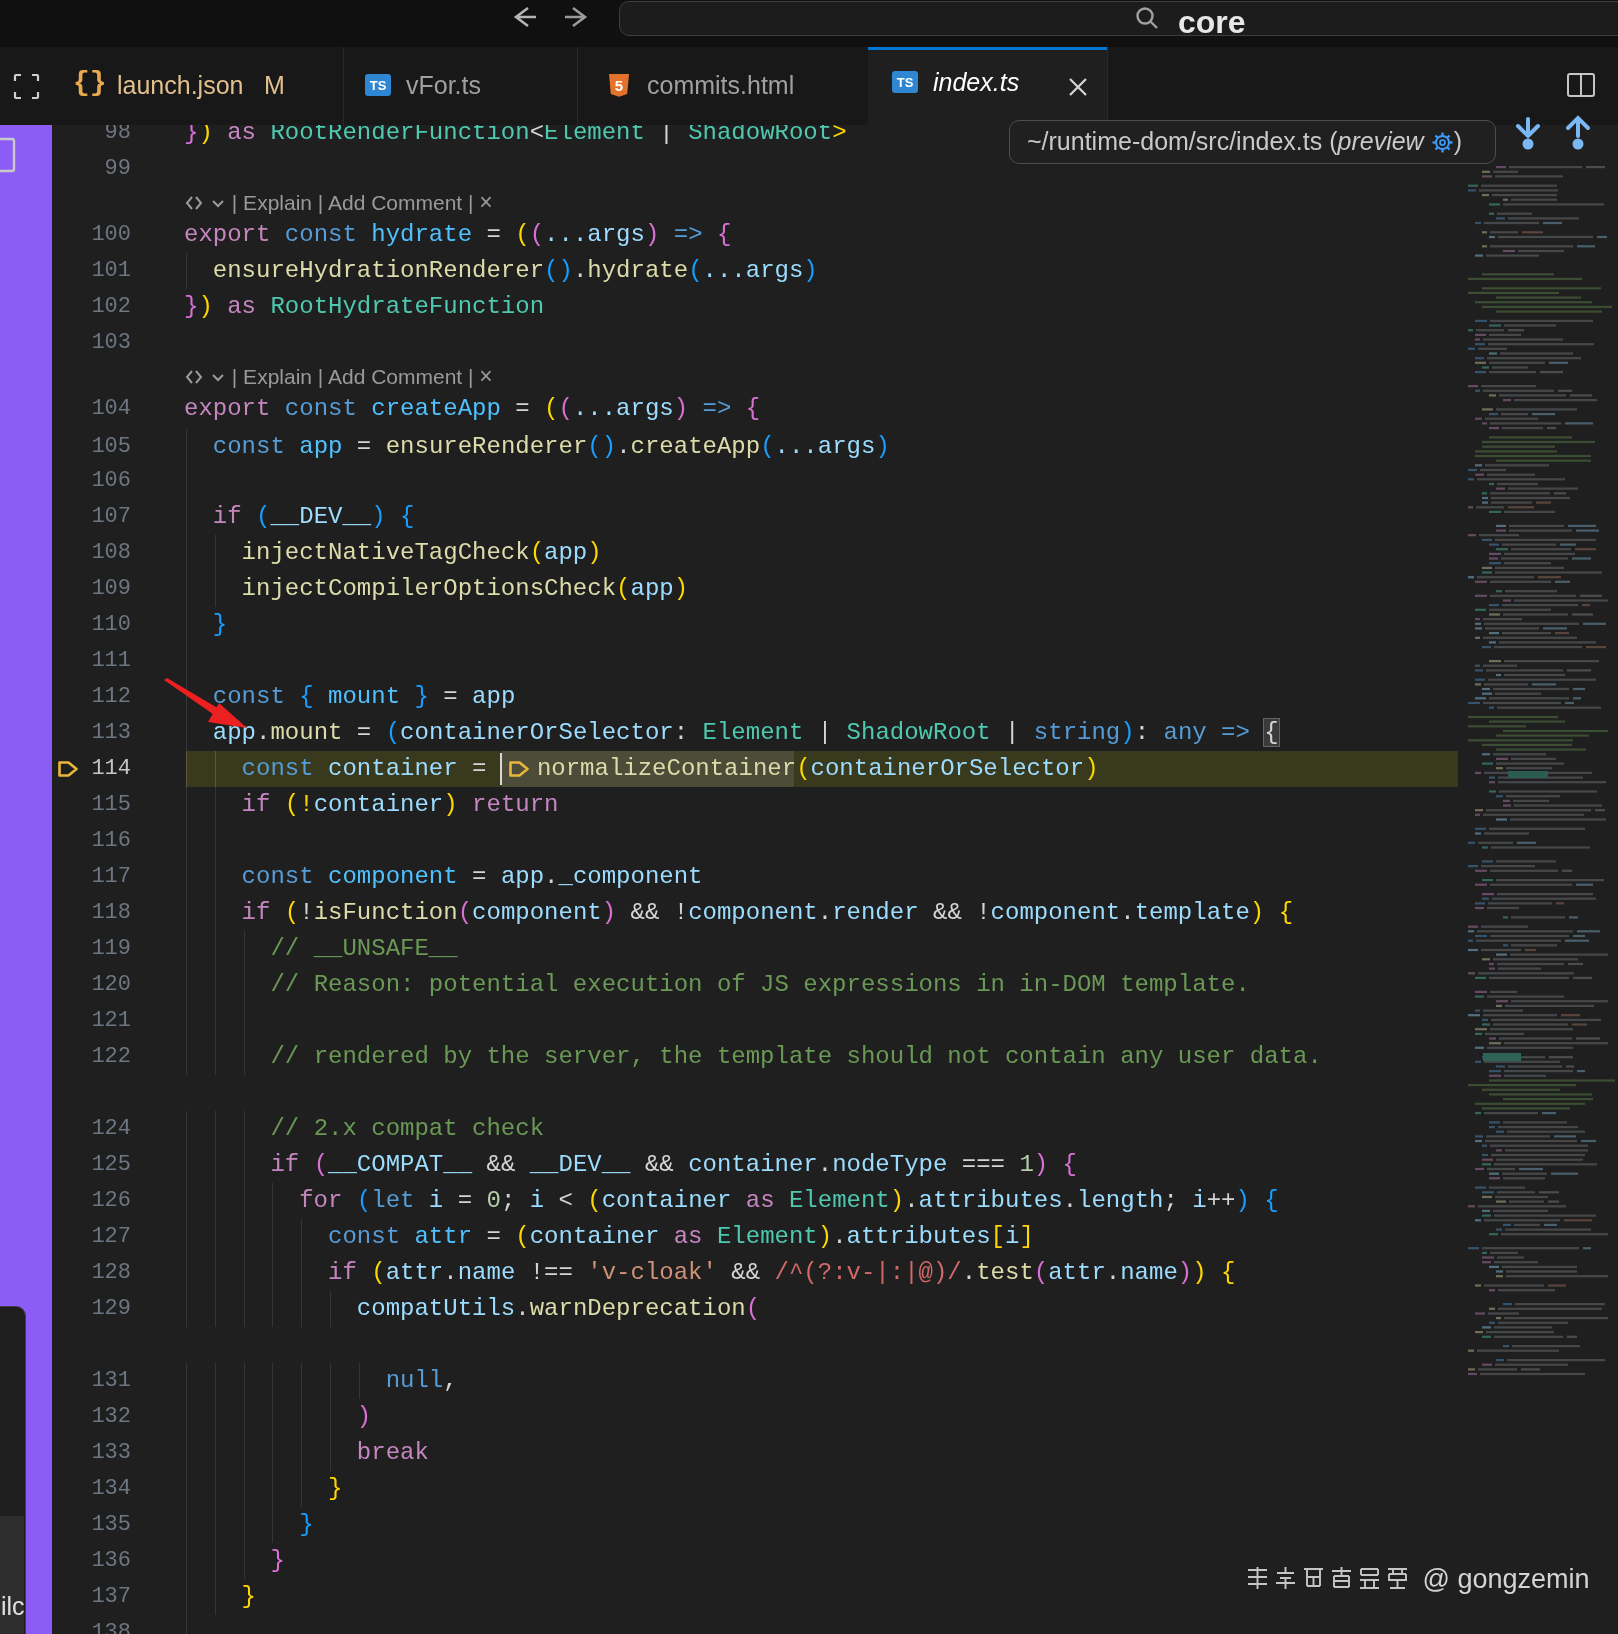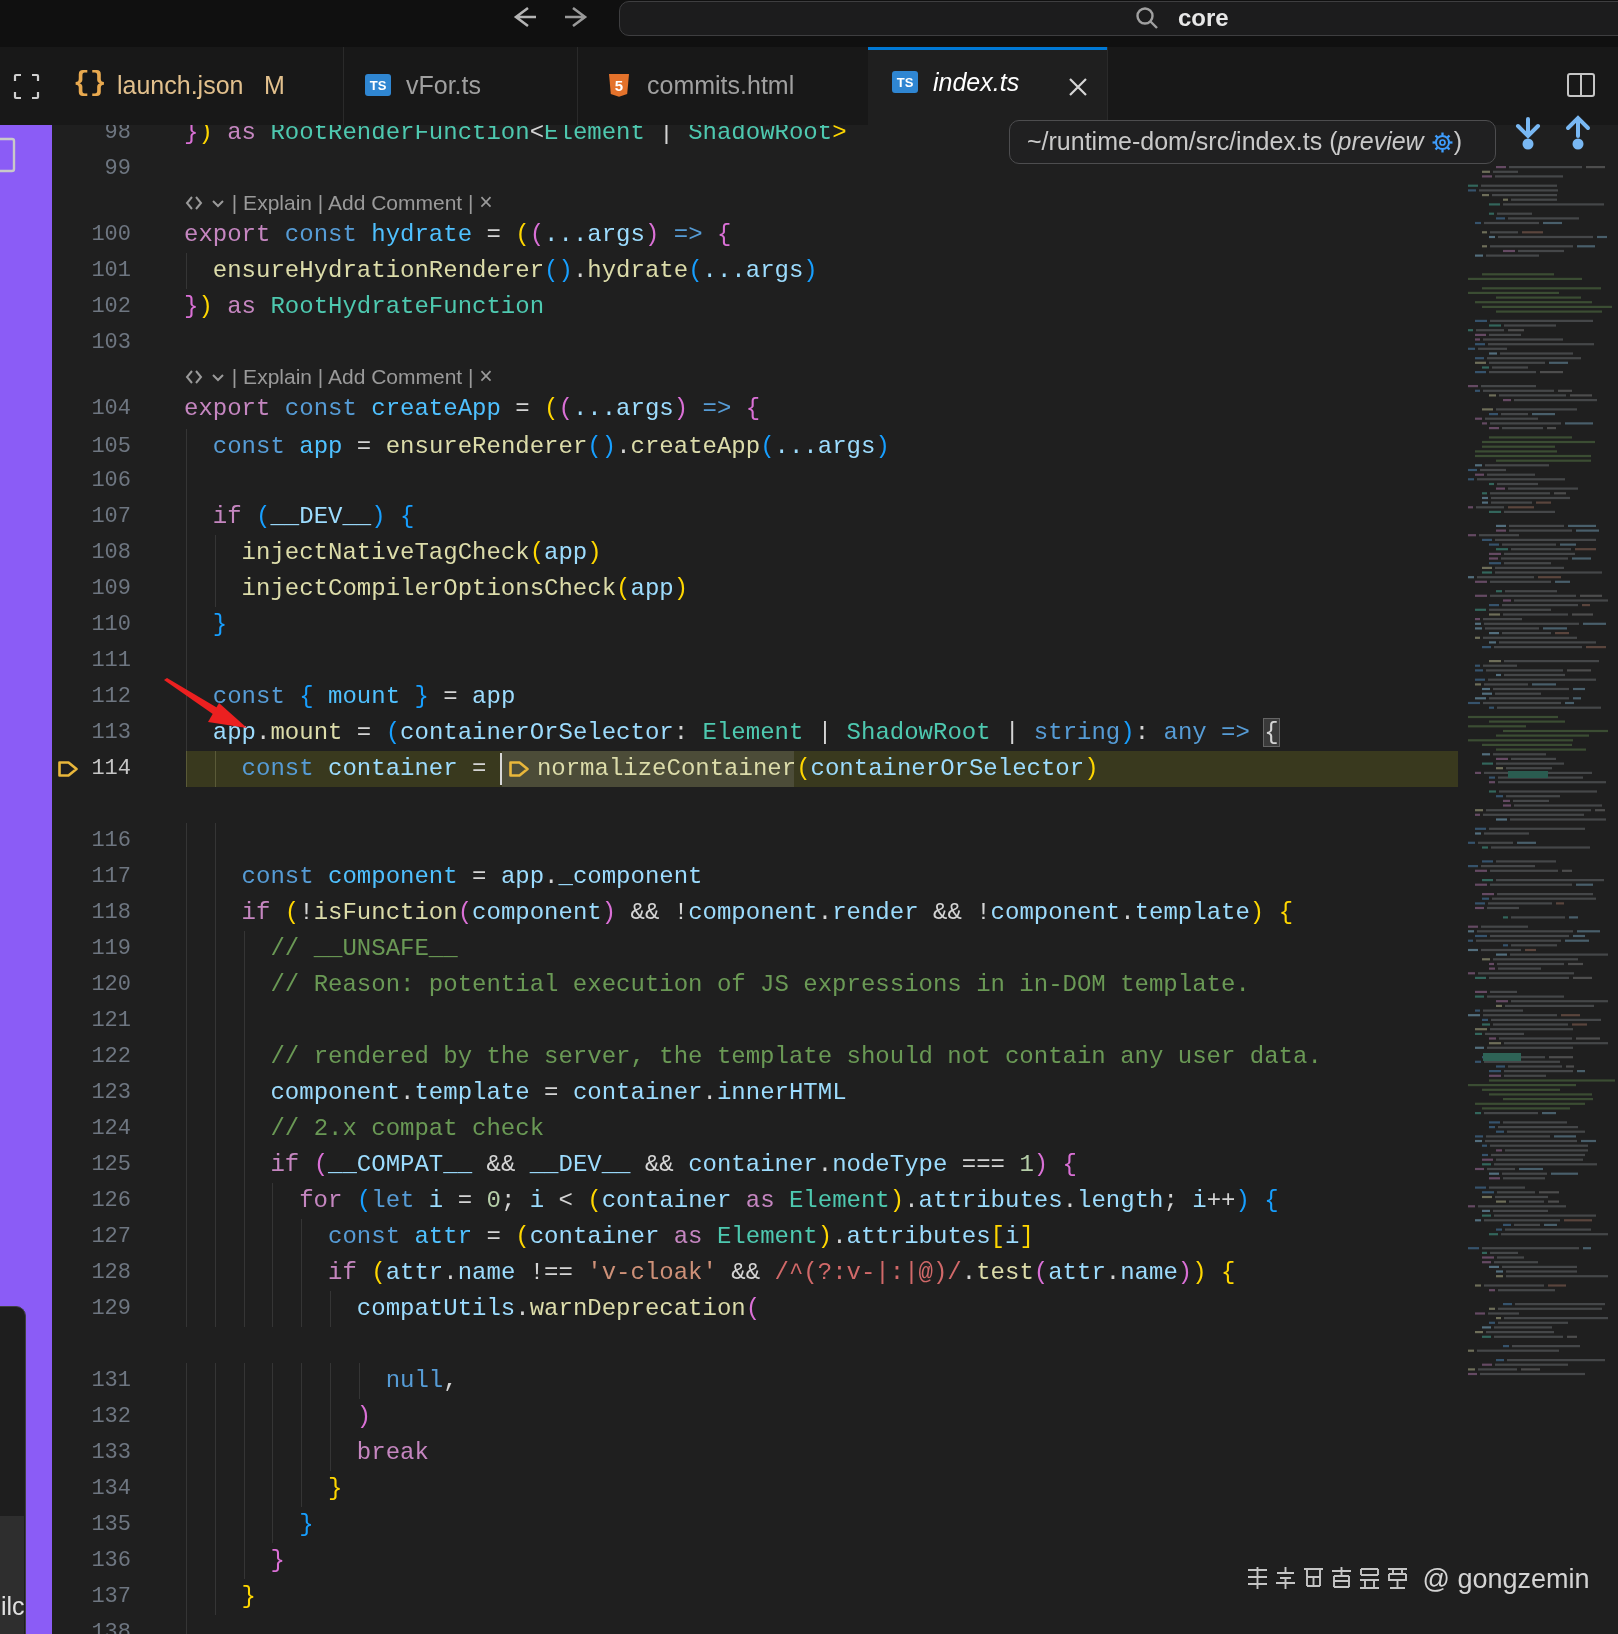--- a/index.html
+++ b/index.html
@@ -1,17 +1,17 @@
 <!DOCTYPE html>
 <html><head><meta charset="utf-8"><style>
 html,body{margin:0;padding:0;width:1618px;height:1634px;overflow:hidden;background:#1f1f1f}
 body{font-family:"Liberation Sans",sans-serif;position:relative}
 #topbar{position:absolute;left:0;top:0;width:100%;height:47px;background:#101010}
 #sbox{position:absolute;left:619px;top:1px;width:1160px;height:33px;background:#1c1c1d;border:1.5px solid #3e3e40;border-radius:10px}
-#sboxtxt{position:absolute;left:1178px;top:4px;font-size:24px;font-weight:600;color:#e8e8e8}
+#sboxtxt{position:absolute;left:1178px;top:4px;font-size:32px;font-weight:600;color:#e8e8e8}
 #tabbar{position:absolute;left:0;top:47px;width:100%;height:78px;background:#181818}
 .tab{position:absolute;top:0;height:78px;border-right:1px solid #2a2a2a;white-space:nowrap}
 .tab .lbl{font-size:25px;color:#a0a0a0}
 #tab4{background:#1f1f1f}
 #leftstrip{position:absolute;left:0;top:125px;width:52px;height:1509px;background:#8b5cf6}
 #editor{position:absolute;left:52px;top:125px;width:1566px;height:1509px;background:#1f1f1f;overflow:hidden}
 .row{position:absolute;left:0;width:100%;height:36px}
 .row i{position:absolute;top:0;width:1px;height:36px;background:#353535}
 .ln{position:absolute;left:0;top:0;width:79px;text-align:right;font-family:"Liberation Mono",monospace;font-size:22px;line-height:36px;color:#6e7681}
 .lnA{color:#c6c6c6}
@@ -194,20 +194,26 @@
       <span class="ln lnA">114</span>
 <svg class="gtag" width="26" height="26" viewBox="0 0 26 26">
         <path d="M3.5 6.5 h9 l8 6.5 -8 6.5 h-9 z" fill="none" stroke="#e9b73b" stroke-width="2.6" stroke-linejoin="round"></path>
       </svg>
 <div class="cursor"></div>
 <svg class="itag" width="26" height="26" viewBox="0 0 26 26">
         <path d="M3.5 6.5 h9 l8 6.5 -8 6.5 h-9 z" fill="none" stroke="#e9b73b" stroke-width="2.6" stroke-linejoin="round"></path>
       </svg>
 <span class="ct">    <span class="k">const </span><span class="v">container</span><span class="w"> = </span><span class="icsp"></span><span class="f">normalizeContainer</span><span class="b1">(</span><span class="v">containerOrSelector</span><span class="b1">)</span></span>
     </div>
+<div class="row" style="top:662px">
+      <i style="left:134px"></i>
+      <i style="left:163px"></i>
+      <span class="ln">115</span>
+      <span class="ct"><span class="w">    </span><span class="c">if </span><span class="b1">(!</span><span class="v">container</span><span class="b1">)</span><span class="c"> return</span></span>
+    </div>
 <div class="row" style="top:698px">
       <i style="left:134px"></i>
       <i style="left:163px"></i>
       <span class="ln">116</span>
       <span class="ct"></span>
     </div>
 <div class="row" style="top:734px">
       <i style="left:134px"></i>
       <i style="left:163px"></i>
       <span class="ln">117</span>
@@ -239,27 +245,20 @@
       <i style="left:192px"></i>
       <span class="ln">121</span>
       <span class="ct"><span class="w">      </span></span>
     </div>
 <div class="row" style="top:914px">
       <i style="left:134px"></i>
       <i style="left:163px"></i>
       <i style="left:192px"></i>
       <span class="ln">122</span>
       <span class="ct"><span class="w">      </span><span class="cm">// rendered by the server, the template should not contain any user data.</span></span>
-    </div>
-<div class="row" style="top:950px">
-      <i style="left:134px"></i>
-      <i style="left:163px"></i>
-      <i style="left:192px"></i>
-      <span class="ln">123</span>
-      <span class="ct"><span class="w">      </span><span class="v">component</span><span class="w">.</span><span class="v">template</span><span class="w"> = </span><span class="v">container</span><span class="w">.</span><span class="v">innerHTML</span></span>
     </div>
 <div class="row" style="top:986px">
       <i style="left:134px"></i>
       <i style="left:163px"></i>
       <i style="left:192px"></i>
       <span class="ln">124</span>
       <span class="ct"><span class="w">      </span><span class="cm">// 2.x compat check</span></span>
     </div>
 <div class="row" style="top:1022px">
       <i style="left:134px"></i>

